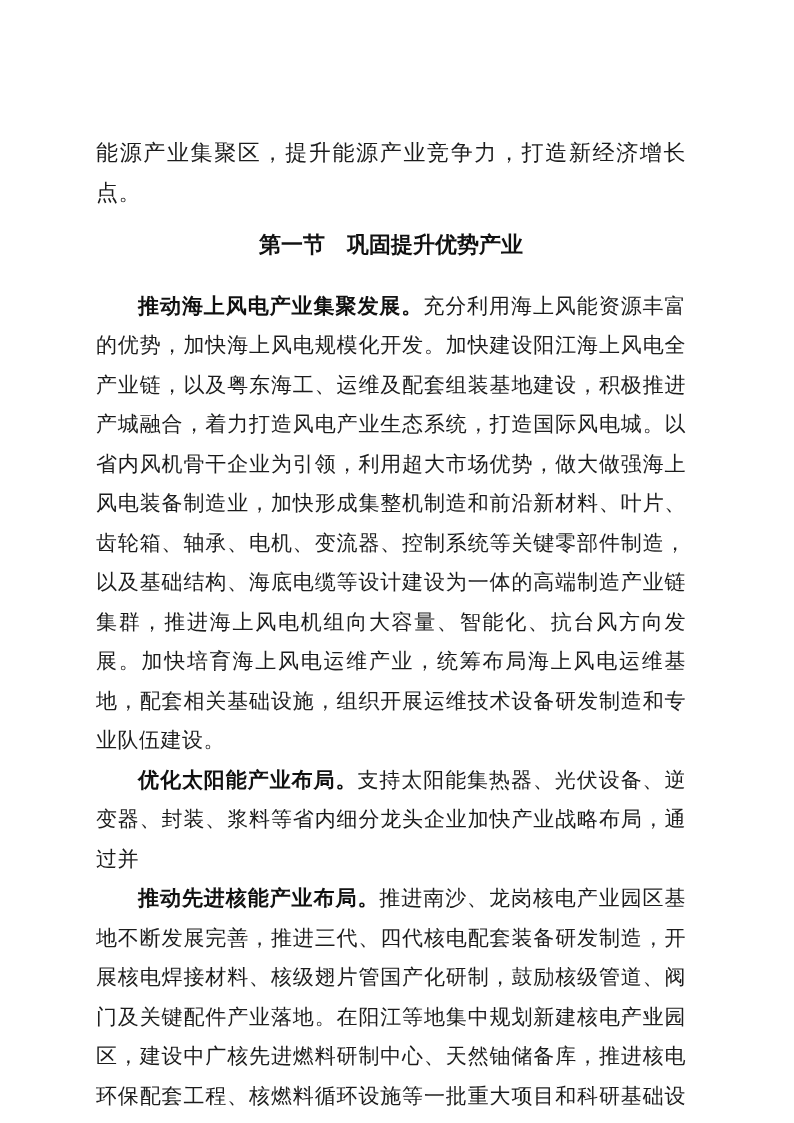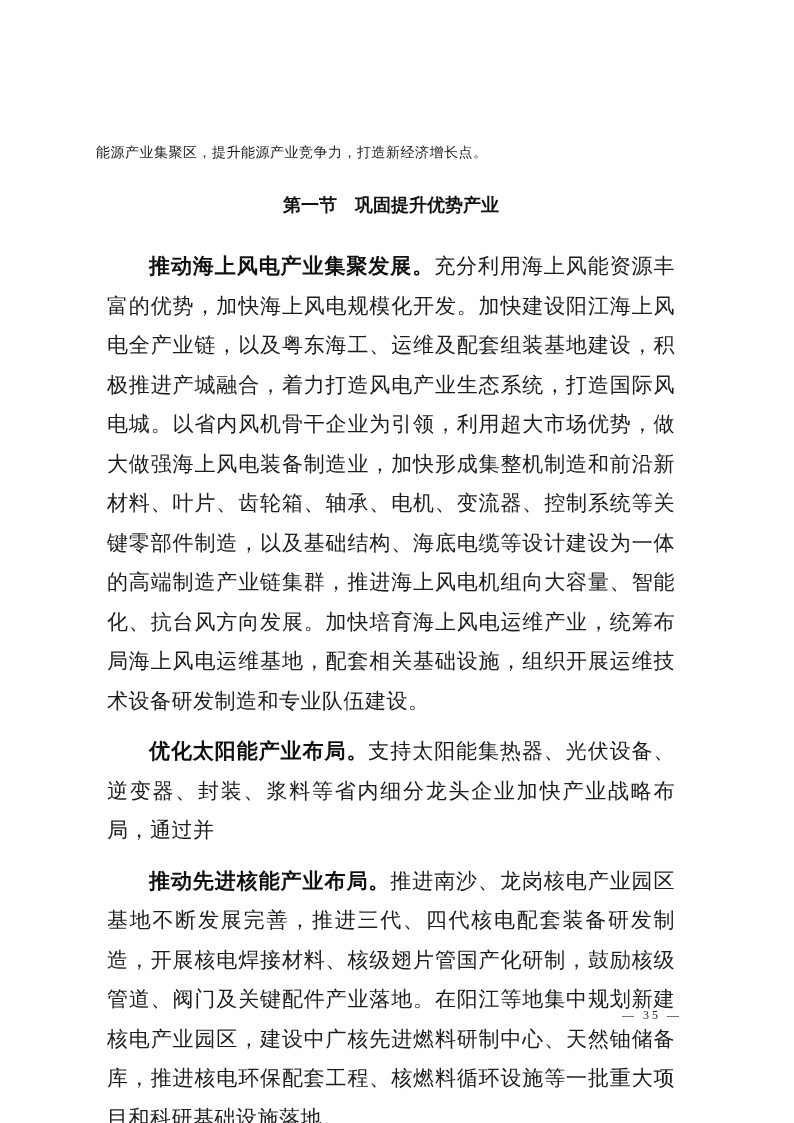--- a/index.html
+++ b/index.html
@@ -21,37 +21,37 @@
     overflow: hidden;
   }
   .content {
     position: absolute;
     left: 96px;
     top: 133px;
     width: 590px;
   }
   .intro {
     margin: 0;
-    font-size: 14px;
+    font-size: 22px;
     line-height: 39.5px;
     text-align: justify;
     text-justify: inter-character;
     letter-spacing: 0.5px;
   }
   .heading {
     margin: 13px 0 22px 0;
     font-family: "Liberation Sans", "DejaVu Sans", sans-serif;
     font-weight: 700;
-    font-size: 18px;
+    font-size: 22px;
     line-height: 39.5px;
     text-align: center;
     color: #111111;
   }
   .para {
-    margin: 11px;
+    margin: 0;
     text-indent: 2em;
     font-size: 21px;
     line-height: 39.5px;
     text-align: justify;
     text-justify: inter-character;
     letter-spacing: 0.5px;
   }
   .lead {
     font-weight: 700;
     color: #111111;

